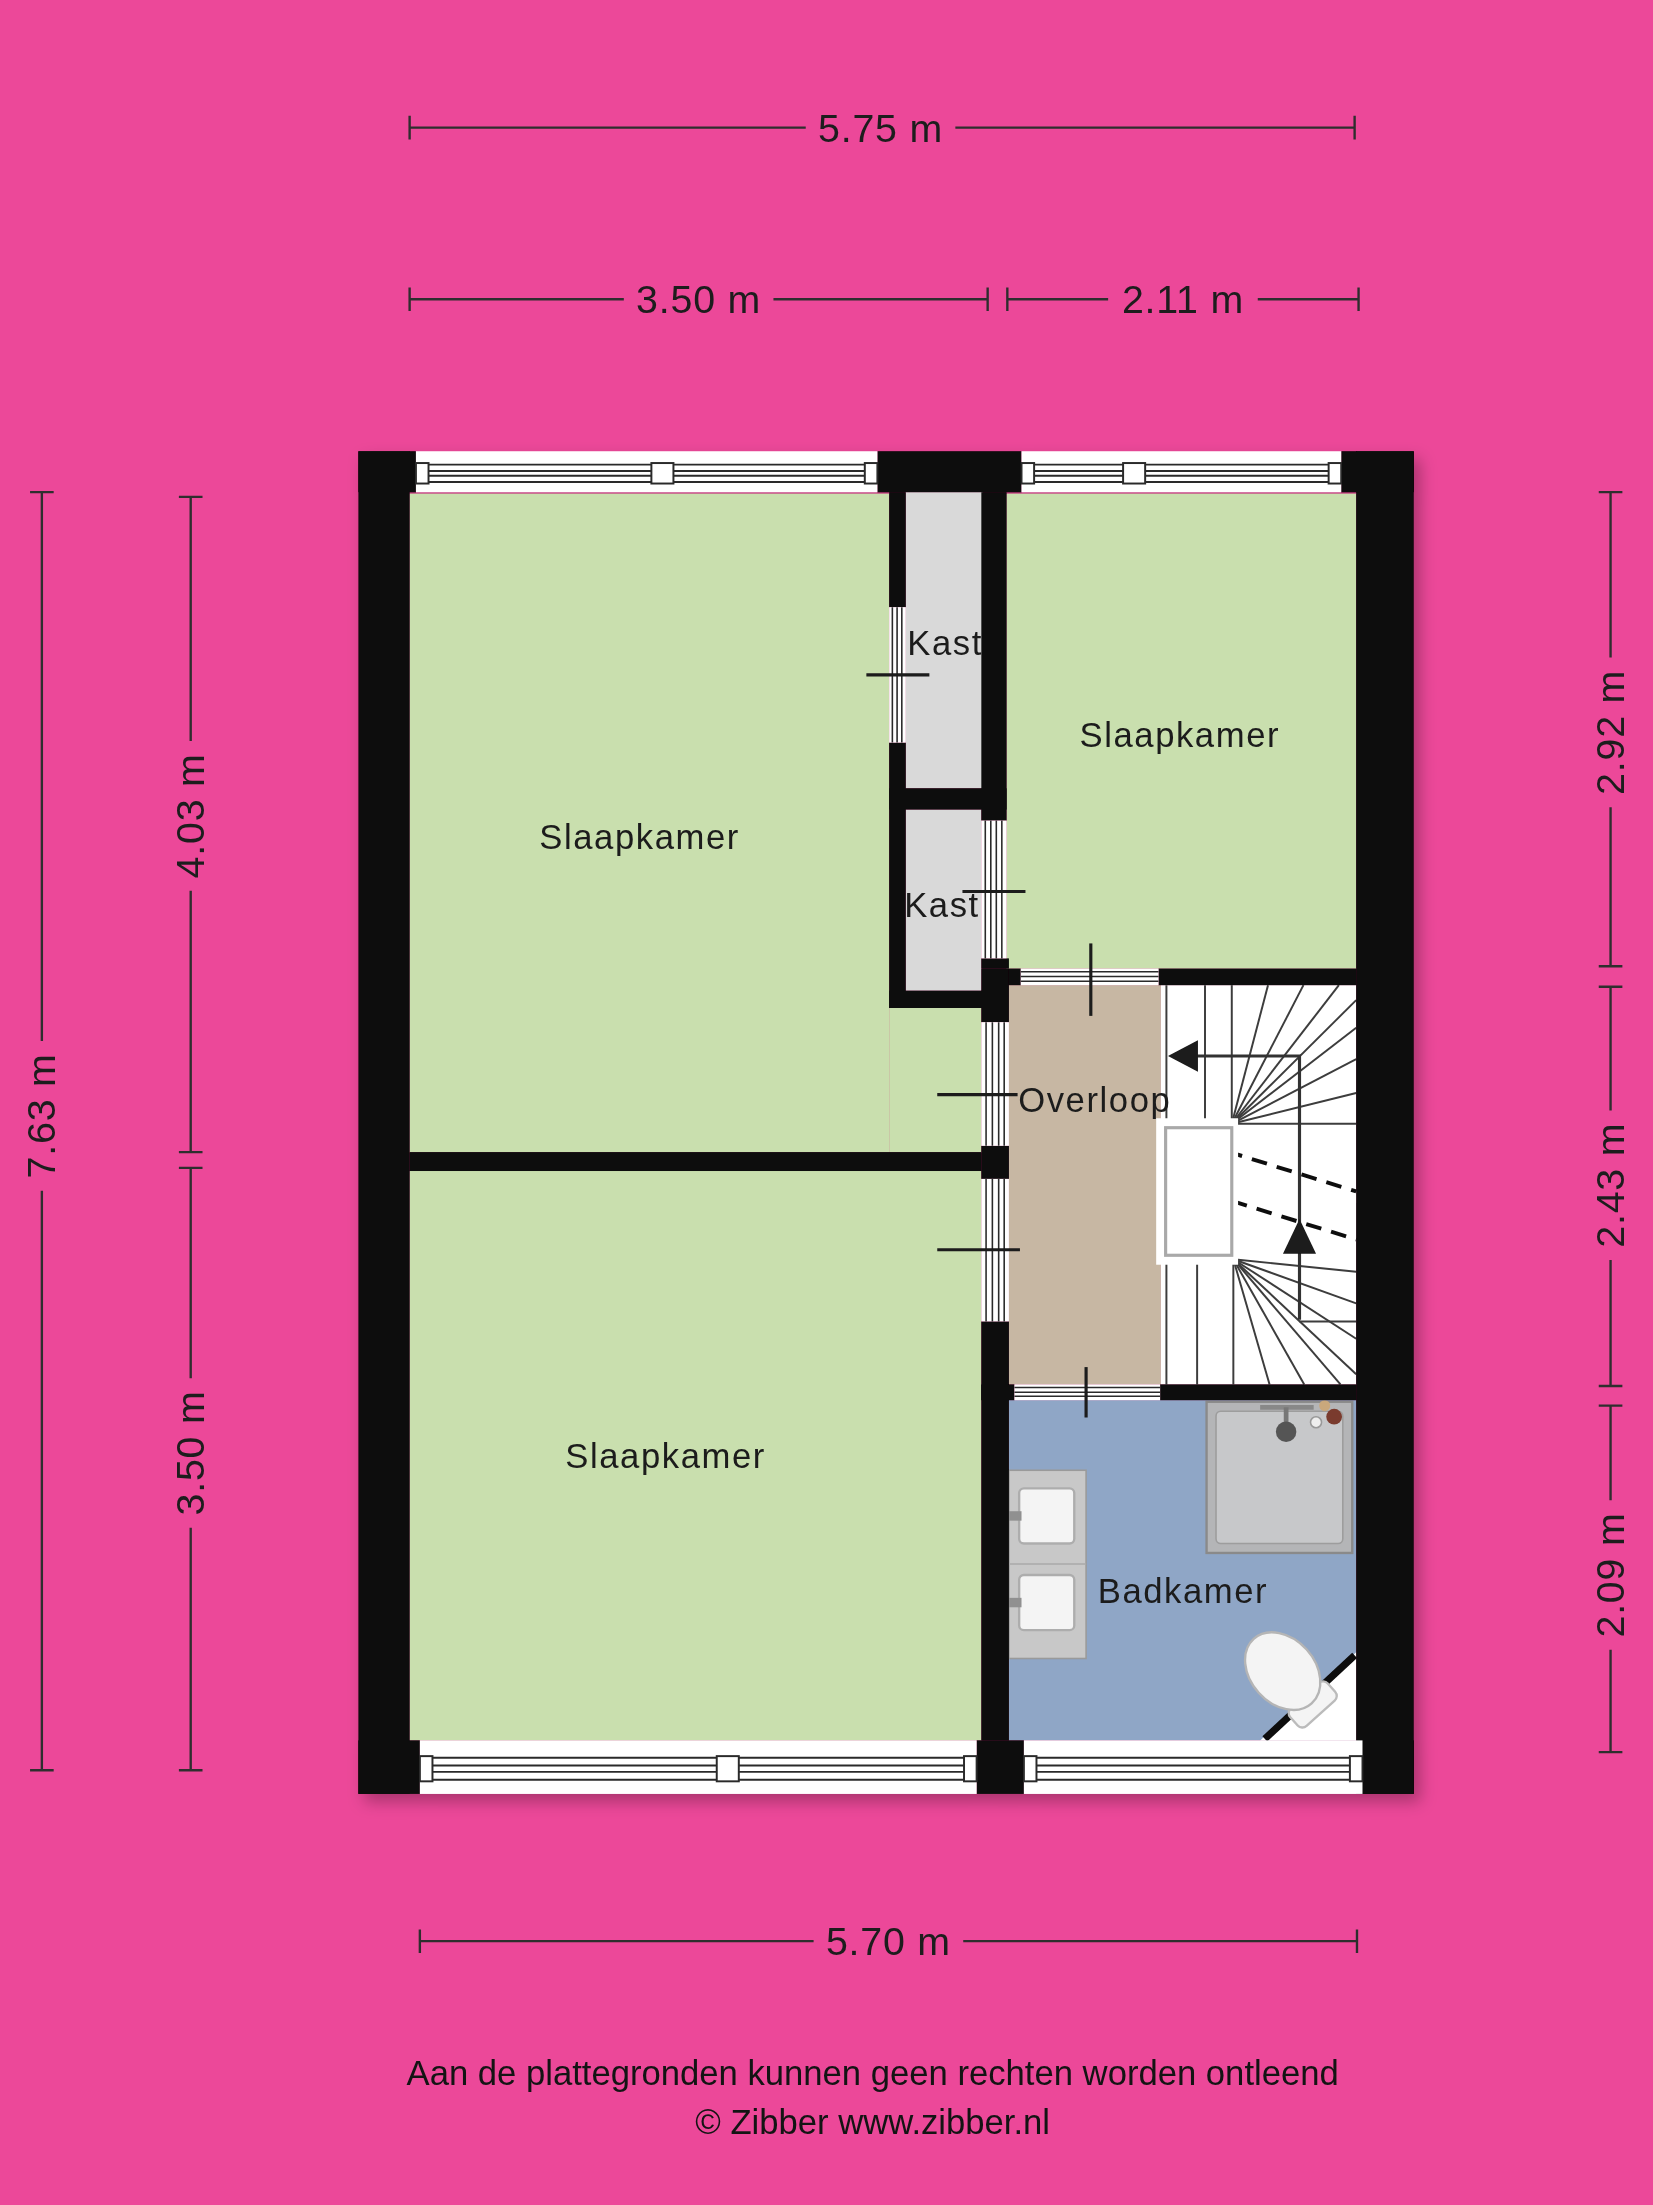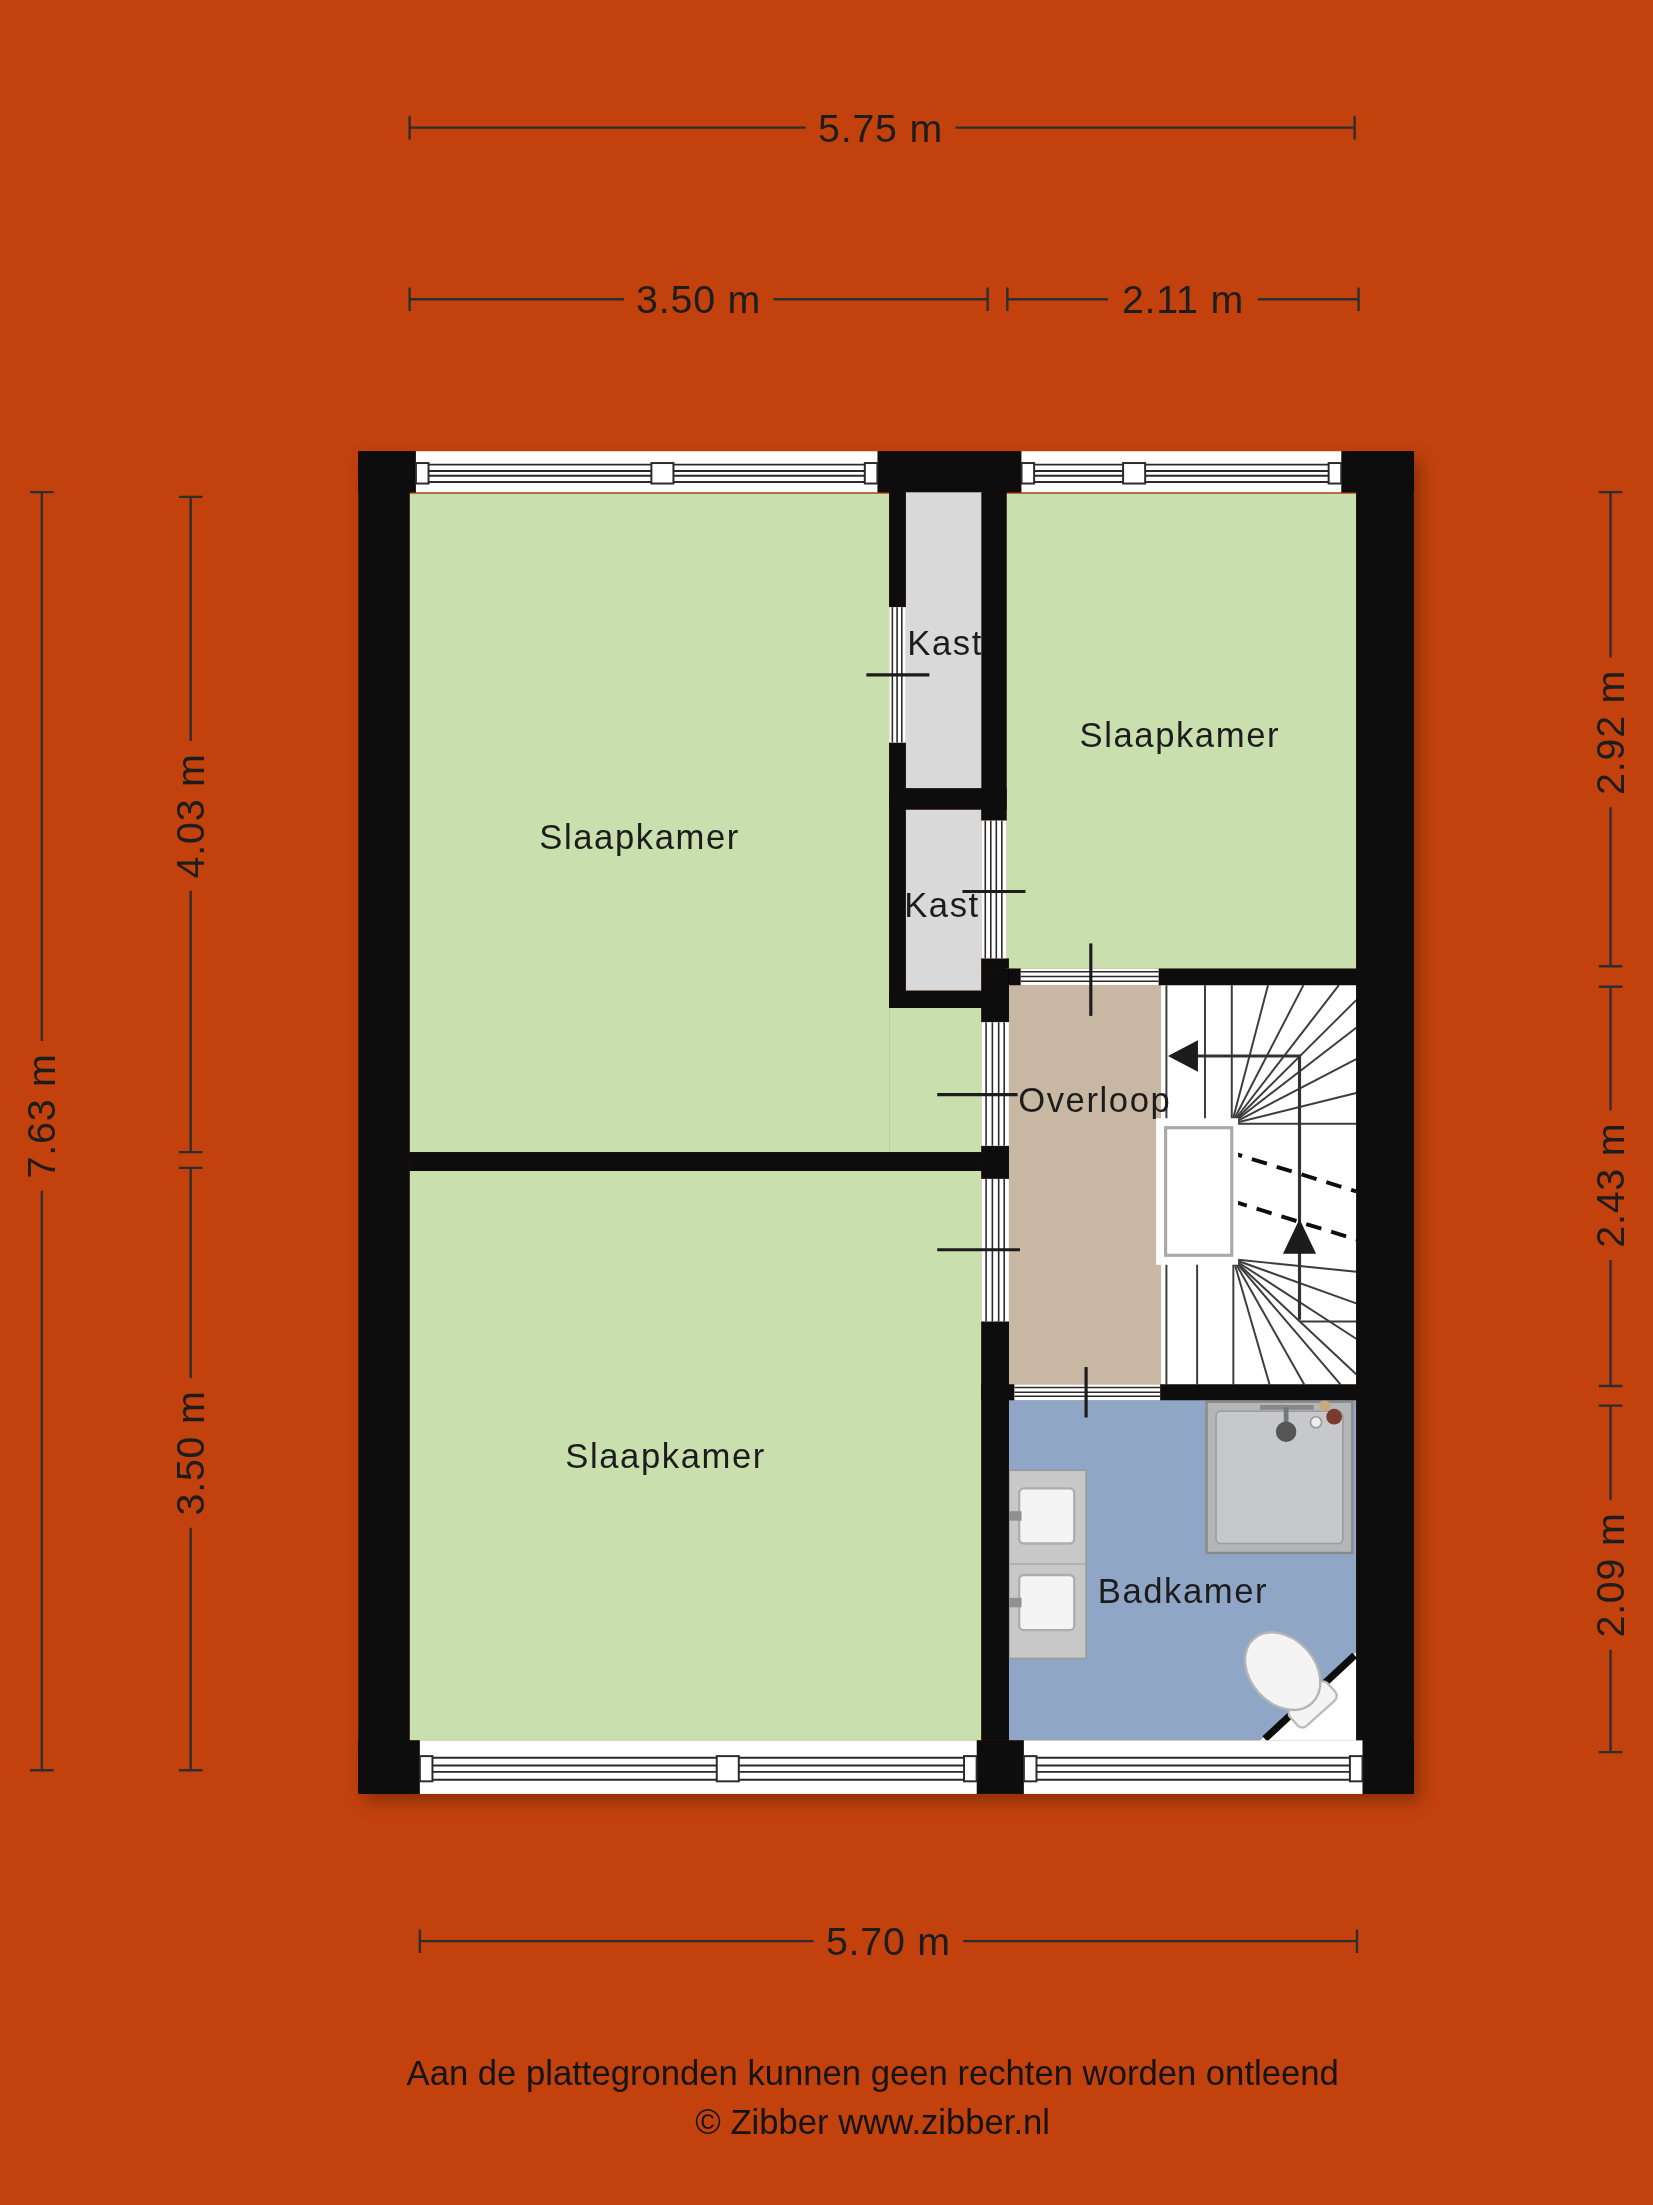--- a/index.html
+++ b/index.html
@@ -1,16 +1,16 @@
 <!DOCTYPE html>
 <html style="font-size:12.6px"><head>
 <meta charset="utf-8">
 <style>
   html,body{margin:0;padding:0;background:#ffffff;}
-  .page{position:relative;width:1654px;height:2205px;background:#c2410c;
+  .page{position:relative;width:1654px;height:2205px;background:#ec4899;
         font-family:"Liberation Sans",sans-serif;overflow:hidden;}
   svg{display:block;width:1654px;height:2205px;}
   .dim-text{font-size:50px;fill:#1d1d1d;letter-spacing:1px;}
   .room-text{font-size:44px;fill:#1c1c1c;letter-spacing:2px;}
   .foot-text{font-size:44px;fill:#141414;}
   text{text-anchor:middle;}
   .dimline{stroke:#2e2e2e;stroke-width:3;fill:none;}
   .stair{stroke:#3c3c3c;stroke-width:2.5;fill:none;}
   .winframe{stroke:#2a2a2a;stroke-width:2.5;fill:none;}
   .doorline{stroke:#2a2a2a;stroke-width:2;fill:none;}

